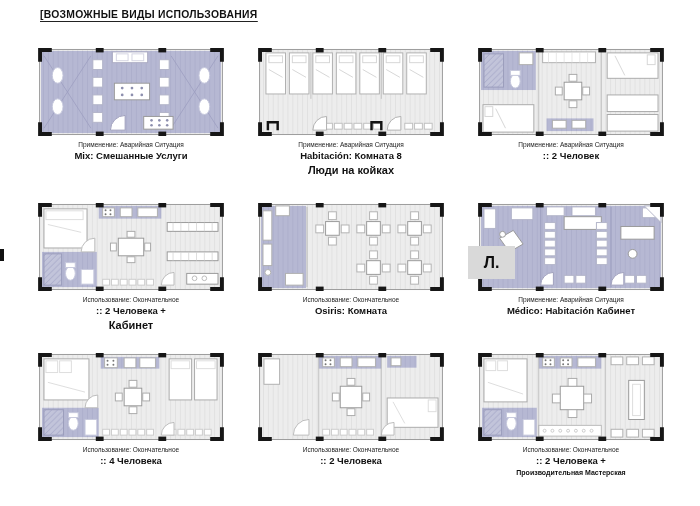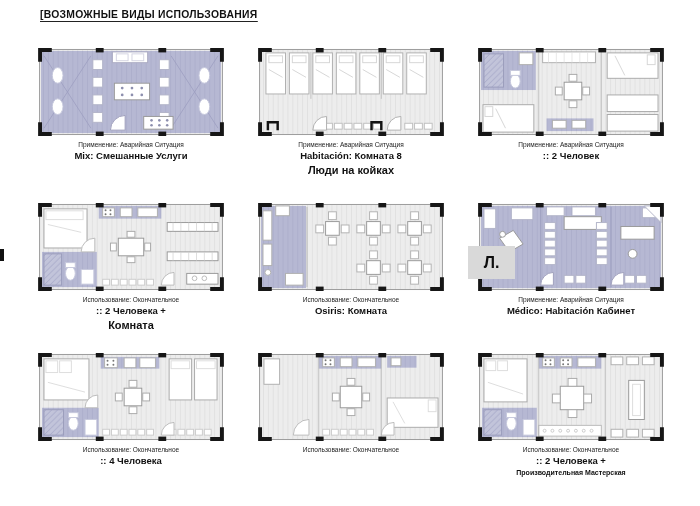--- a/index.html
+++ b/index.html
@@ -251,21 +251,21 @@
         <rect x="102" y="78" width="7" height="6"></rect>
         <rect x="111" y="78" width="7" height="6"></rect>
     </g>
     <path d="M44,50 A14,14 0 0 1 58,36 L58,50 Z" fill="#fff" stroke="#bbb"></path>
     <path d="M126,84 A13,13 0 0 1 139,71 L139,84 Z" fill="#fff" stroke="#bbb"></path>
     <use href="#plan-frame"></use>
   </svg>
   <div class="caption">
     <div class="usage">Использование: Окончательное</div>
     <div class="ptitle">:: 2 Человека +</div>
-    <div class="psub">Комната</div>
+    <div class="psub">Кабинет</div>
   </div>
 </div>
 
 <div class="cell c2 r2" id="cell-5">
   <svg class="plan" viewBox="0 0 190 90">
     <rect x="2" y="2" width="186" height="86" fill="url(#p-floor)"></rect>
     <rect x="3" y="3" width="46" height="84" fill="url(#p-lav)"></rect>
     <rect x="5" y="8" width="9" height="30" fill="#fff" stroke="#b0b0b0"></rect>
     <rect x="5" y="42" width="9" height="22" fill="#fff" stroke="#b0b0b0"></rect>
     <circle cx="10" cy="71" r="3" fill="#fff" stroke="#b0b0b0"></circle>
@@ -451,20 +451,21 @@
         <rect x="102" y="78" width="7" height="6"></rect>
         <rect x="111" y="78" width="7" height="6"></rect>
     </g>
     <path d="M36,84 A16,16 0 0 1 52,68 L52,84 Z" fill="#fff" stroke="#bbb"></path>
     <path d="M126,84 A13,13 0 0 1 139,71 L139,84 Z" fill="#fff" stroke="#bbb"></path>
     <path d="M62,4 V86 M126,4 V86" stroke="#b0b0b0" stroke-width="0.7"></path>
     <use href="#plan-frame"></use>
   </svg>
   <div class="caption">
     <div class="usage">Использование: Окончательное</div>
+    <div class="ptitle">:: 2 Человека</div>
     <div class="psub"></div>
   </div>
 </div>
 
 <div class="cell c3 r3" id="cell-9">
   <svg class="plan" viewBox="0 0 190 90">
     <rect x="2" y="2" width="186" height="86" fill="url(#p-floor)"></rect>
     <rect x="6" y="6" width="44" height="44" fill="#fff" stroke="#aaa"></rect>
     <rect x="8" y="8" width="10" height="10" fill="none" stroke="#ddd"></rect>
       <rect x="20" y="8" width="10" height="10" fill="none" stroke="#ddd"></rect>

